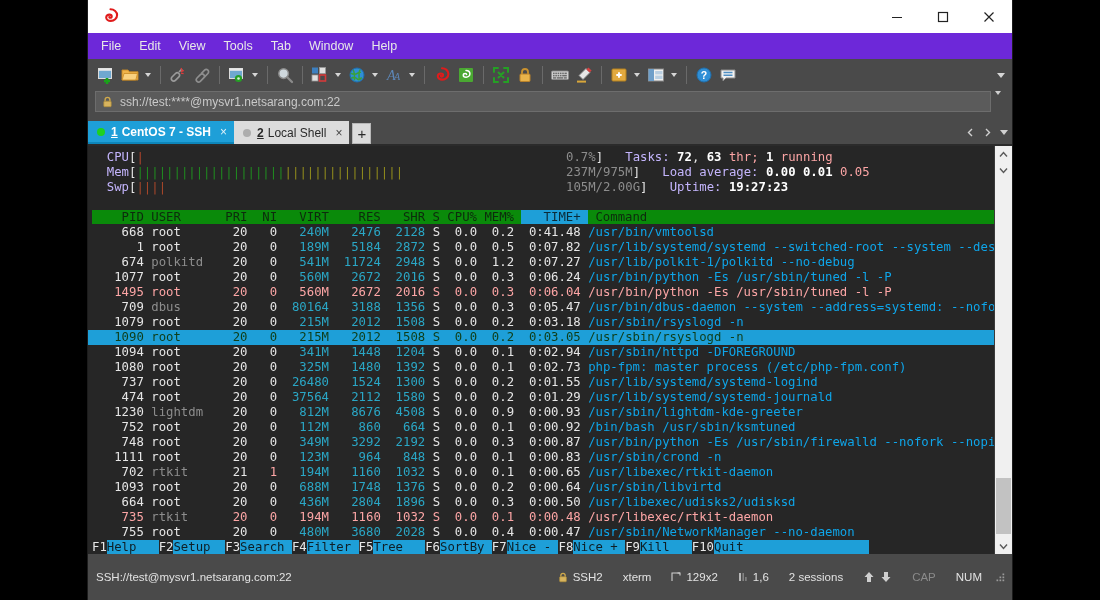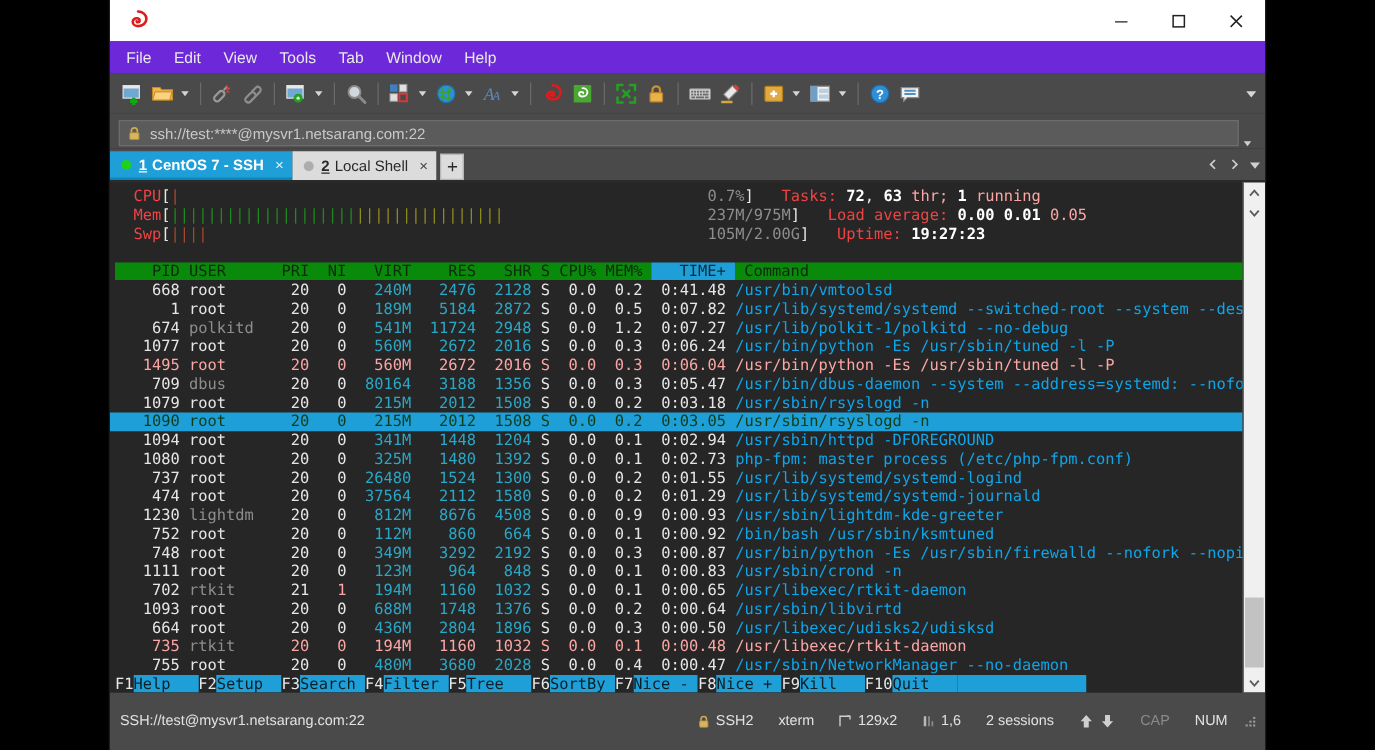--- a/index.html
+++ b/index.html
@@ -52,21 +52,21 @@
     margin-right:2px;
   }
   .caret i{
     display:block;width:0;height:0;border-left:3.5px solid transparent;
     border-right:3.5px solid transparent;border-top:4px solid #d6d6d6;
   }
   .tsep{width:1px;height:18px;background:#6a6a6a;margin:0 5px;}
   .tool-overflow{position:absolute;right:7px;top:0;height:32px;display:flex;align-items:center;}
   
   .addrwrap{
-    height:26px;background:#4a4a4a;display:flex;align-items:flex-end;padding:0 7px 2px 7px;
+    height:26px;background:#4a4a4a;display:flex;align-items:flex-start;padding:0 7px 2px 7px;
     flex:0 0 auto;
   }
   .addr{
     flex:1 1 auto;height:21px;background:#5b5b5b;border:1px solid #6d6d6d;
     display:flex;align-items:center;padding:0 6px;box-sizing:border-box;
   }
   .addr-text{font-size:12px;color:#c9c9c9;margin-left:7px;white-space:nowrap;}
   .addr-caret{width:14px;display:flex;align-items:center;justify-content:center;}
   
   .tabstrip{
@@ -101,21 +101,21 @@
   .term .ln{white-space:pre;height:15px;padding-left:4px;}
   .scrollbar{
     width:17px;background:#f0f0f0;display:flex;flex-direction:column;
     align-items:center;flex:0 0 auto;border-left:1px solid #3a3a3a;
   }
   .sb-btn{height:16px;width:17px;display:flex;align-items:center;justify-content:center;}
   .sb-track{flex:1 1 auto;width:17px;position:relative;}
   .sb-thumb{position:absolute;left:1px;right:1px;bottom:4px;height:56px;background:#c2c2c2;}
   
   .c-cyan{color:#2aa7c6;}
-  .c-cyanb{color:#ef4444;}
+  .c-cyanb{color:#c4b5fd;}
   .c-green{color:#fca5a5;}
   .c-white{color:#e6e6e6;}
   .c-bold{color:#ffffff;font-weight:bold;}
   .c-gray{color:#8d8d8d;}
   .c-lgray{color:#0ea5e9;}
   .hdr{background:#0a8a0a;color:#0d2b0d;}
   .hdr-sel{background:#1e9fd8;color:#0b2b38;}
   .rowsel{background:#1e9fd8;}
   .rowsel span{color:#0f3d18;}
   .fkey{background:#1e9fd8;color:#0f1f26;}

